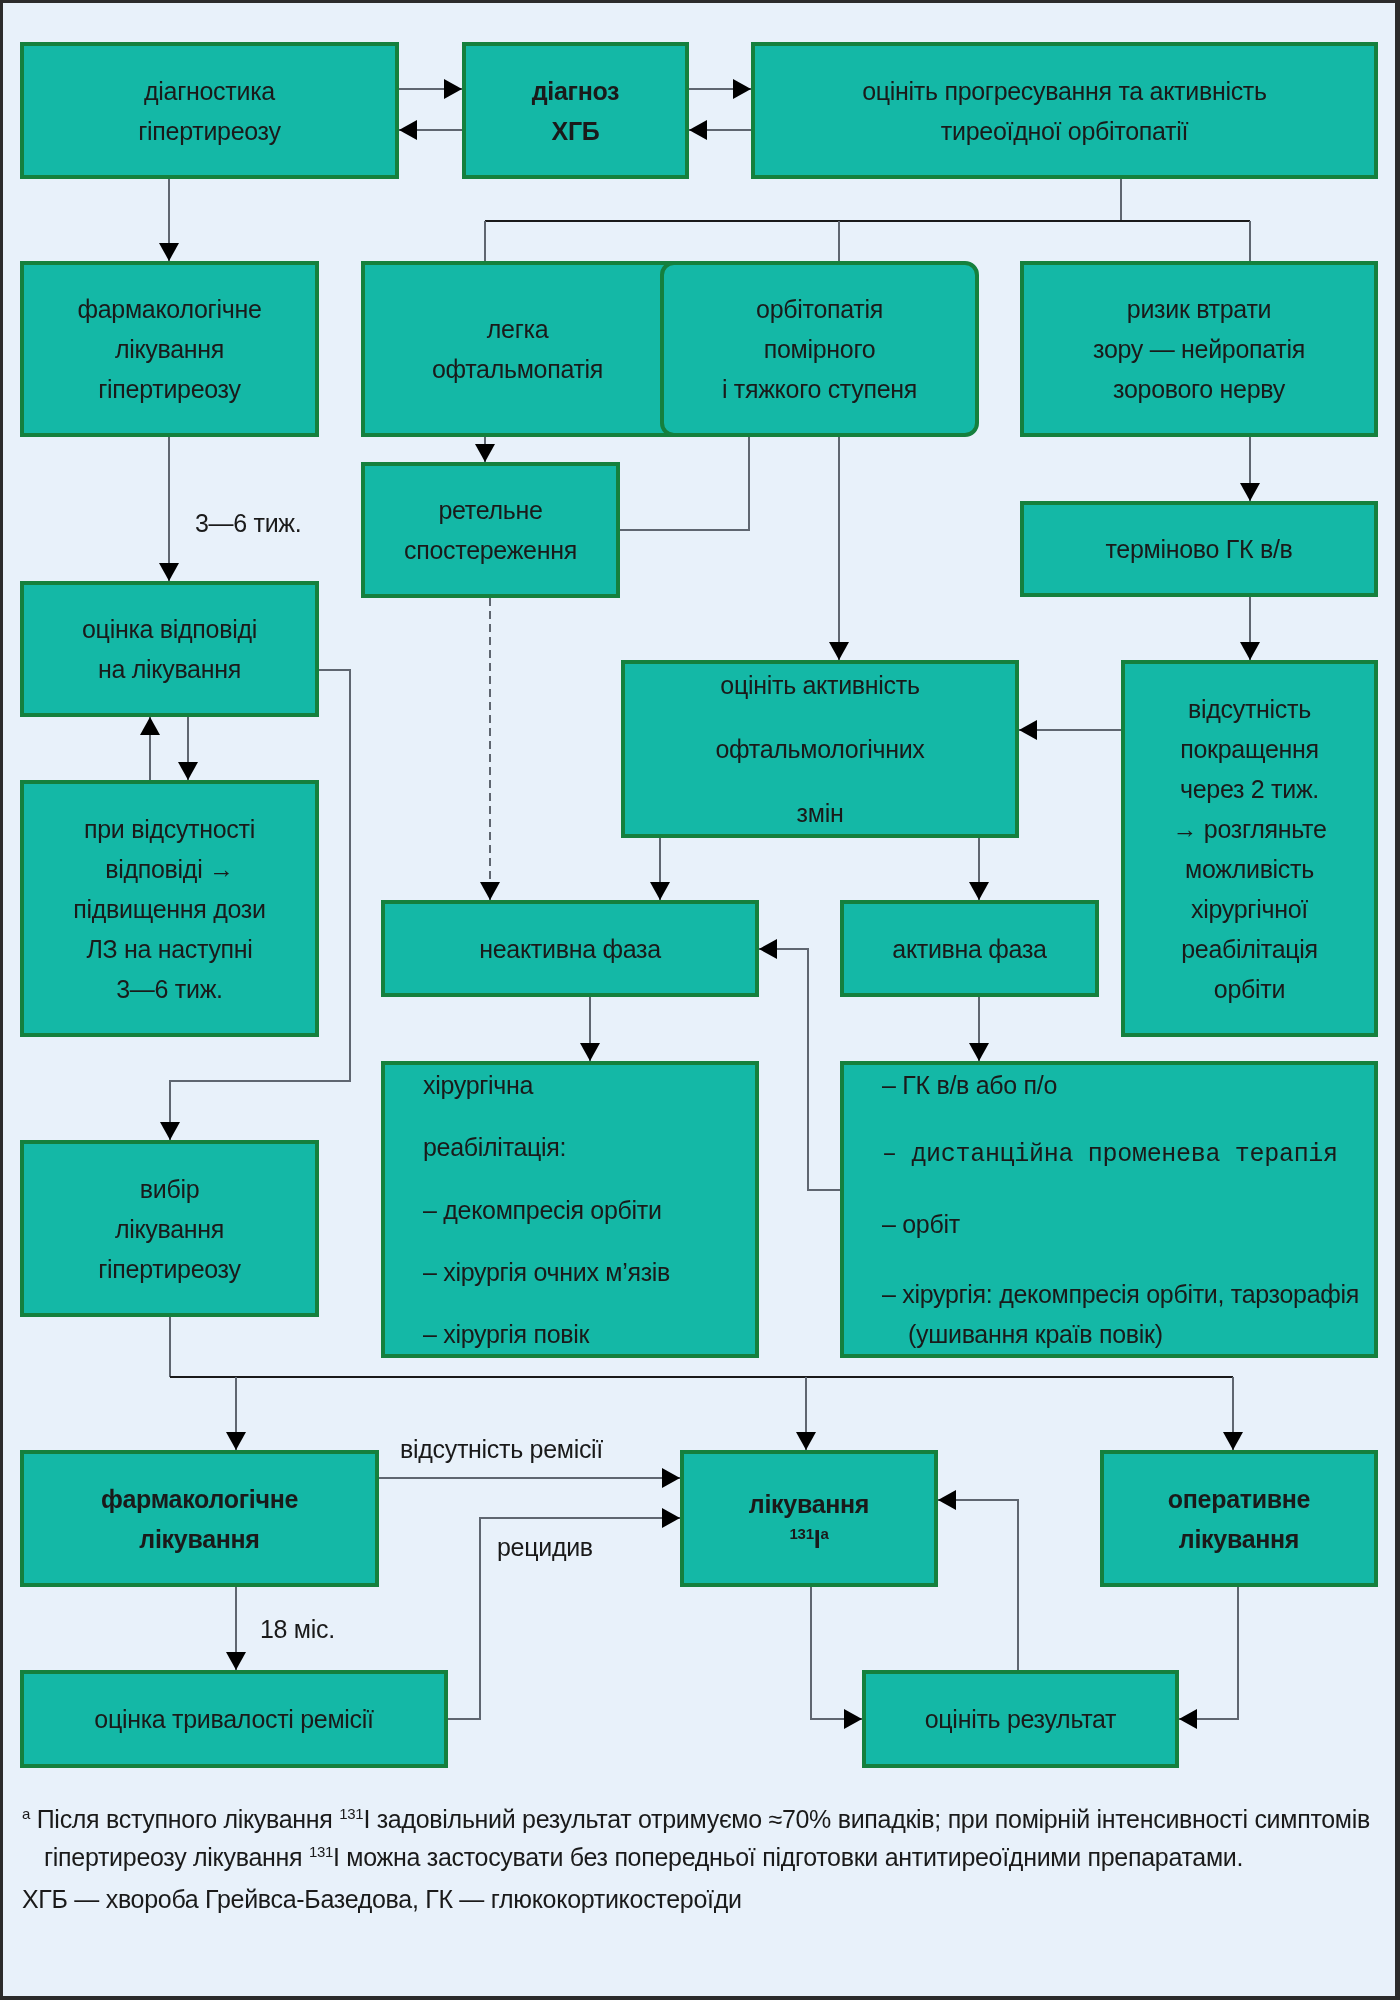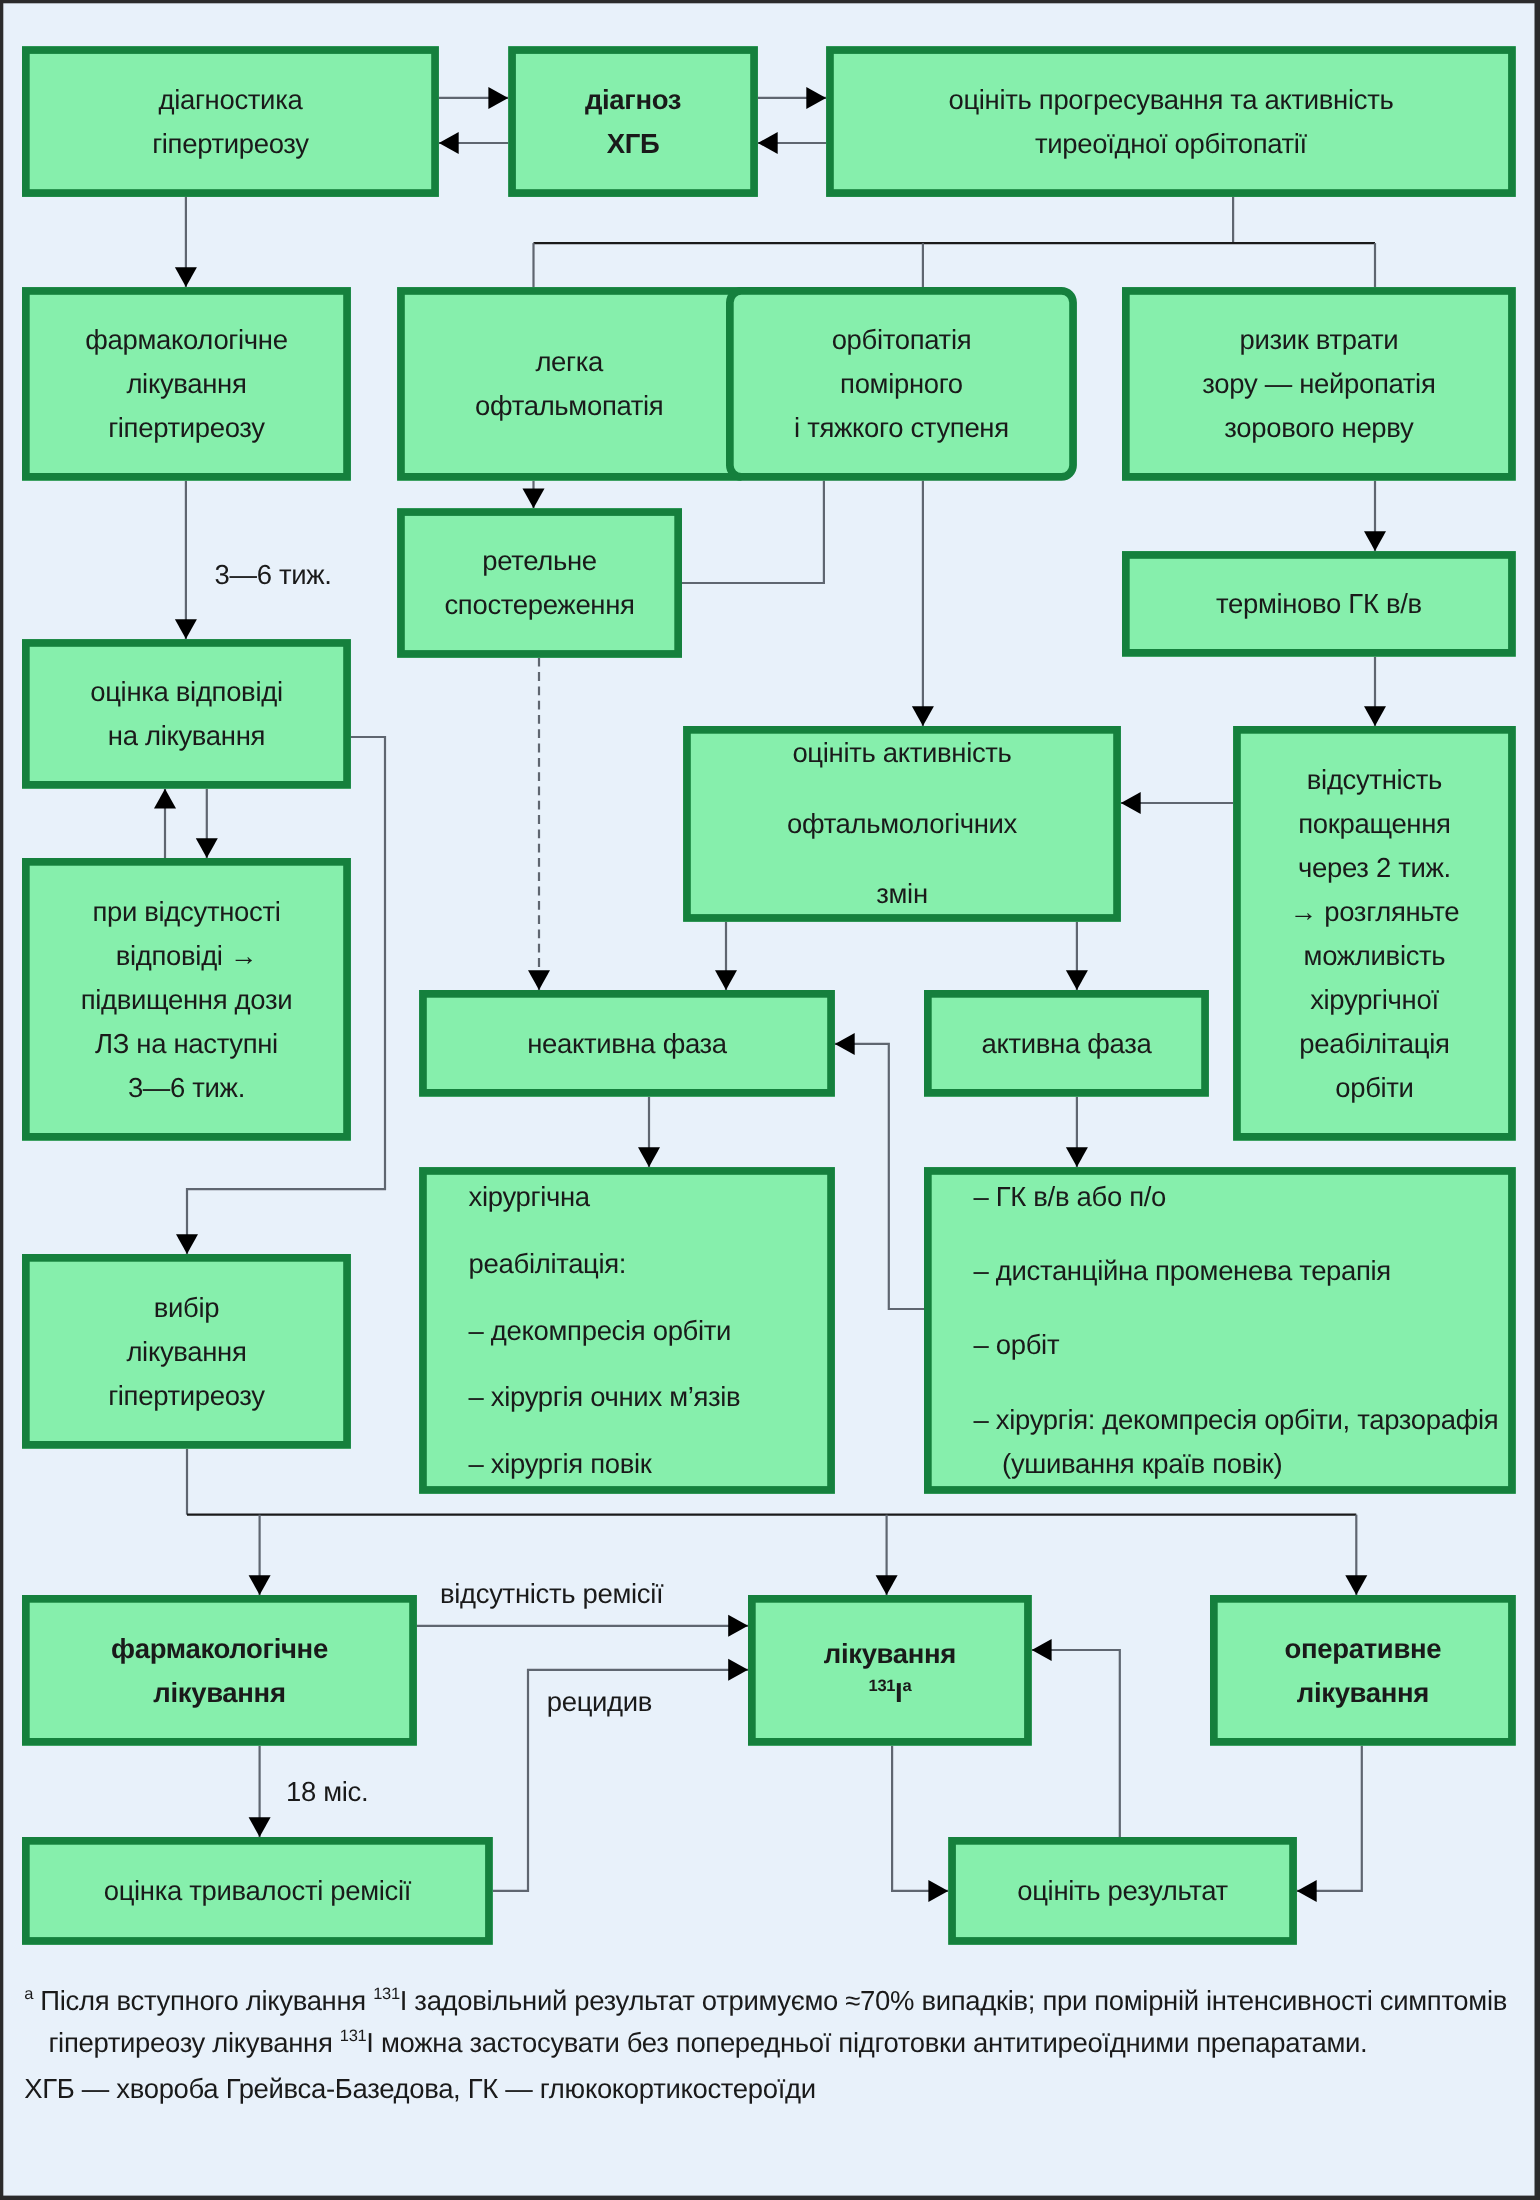--- a/index.html
+++ b/index.html
@@ -1,20 +1,20 @@
 <!DOCTYPE html>
 <html><head>
 <meta charset="utf-8">
 <style>
   html, body { margin: 0; padding: 0; }
   body { width: 1400px; height: 2000px; background: #2b2b2b; position: relative; overflow: hidden;
          font-family: "Liberation Sans", "DejaVu Sans", sans-serif; color: #1a1a1a; }
   #frame { position: absolute; left: 3px; top: 3px; width: 1392px; height: 1993px; background: #e8f1fa; }
   #wires { position: absolute; left: 0; top: 0; width: 1400px; height: 2000px; }
-  .box { position: absolute; background: #86efac; border: 7px solid #15803d; box-sizing: border-box;
+  .box { position: absolute; background: #14b8a6; border: 4px solid #15803d; box-sizing: border-box;
          display: flex; flex-direction: column; align-items: center; justify-content: center;
          text-align: center; font-size: 25px; line-height: 40px; letter-spacing: -0.3px; }
   .box.bold { font-weight: bold; }
   .box.list { align-items: flex-start; justify-content: space-between; text-align: left; padding-left: 38px; }
   .box.list .li { display: block; padding-left: 26px; text-indent: -26px; }
   .box .line { display: block; white-space: nowrap; }
   .lbl { position: absolute; font-size: 25px; line-height: 30px; white-space: nowrap; letter-spacing: -0.3px; }
   sup { font-size: 15px; line-height: 0; }
   #notes { position: absolute; left: 22px; top: 1800px; width: 1360px; font-size: 25px; line-height: 38px; letter-spacing: -0.3px; }
   #notes .fn { padding-left: 22px; text-indent: -22px; }
@@ -168,21 +168,21 @@
 
 <div class="box list" style="left:381px;top:1061px;width:378px;height:297px;">
     <span class="line" style="white-space: normal;">хірургічна</span>
     <span class="line" style="white-space: normal;">реабілітація:</span>
     <span class="line li" style="white-space: normal;">– декомпресія орбіти</span>
     <span class="line li" style="white-space: normal;">– хірургія очних м’язів</span>
     <span class="line li" style="white-space: normal;">– хірургія повік</span>
   </div>
 <div class="box list" style="left:840px;top:1061px;width:538px;height:297px;">
     <span class="line li" style="white-space: normal;">– ГК в/в або п/о</span>
-    <span class="line li" style="white-space: normal;">– дистанційна променева терапія</span>
+    <span class="line li" style="white-space: normal; font-family: Liberation Mono, monospace;">– дистанційна променева терапія</span>
     <span class="line li" style="white-space: normal;">– орбіт</span>
     <span class="line li" style="white-space: normal;">– хірургія: декомпресія орбіти, тарзорафія (ушивання країв повік)</span>
   </div>
 
 <div class="box" style="left:20px;top:1140px;width:299px;height:177px;">
     <span class="line">вибір</span>
     <span class="line">лікування</span>
     <span class="line">гіпертиреозу</span>
   </div>
 

